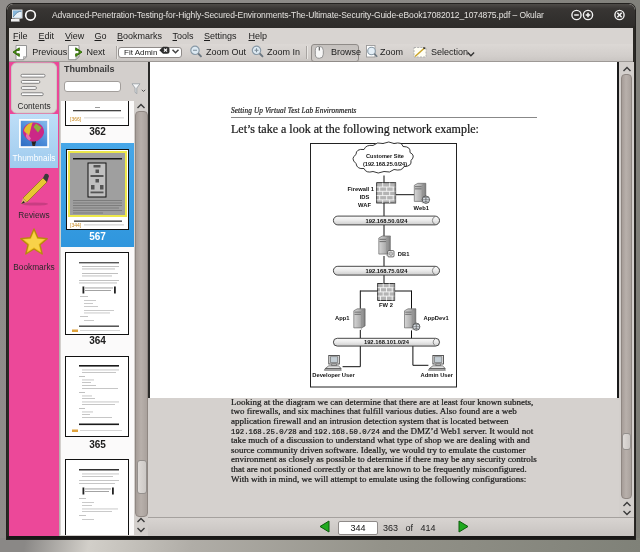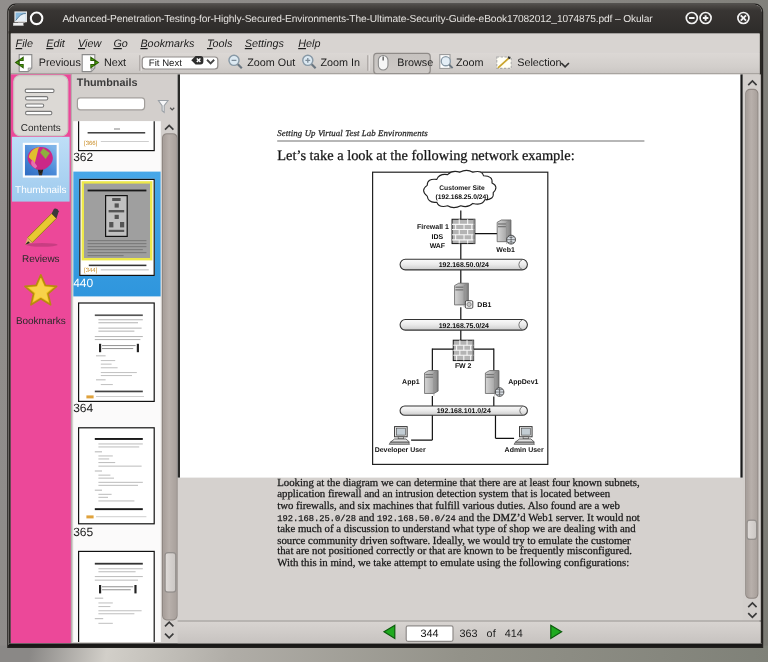--- a/index.html
+++ b/index.html
@@ -7,39 +7,39 @@
        background:linear-gradient(105deg,#918e8c 0%,#8a8885 55%,#7b7b74 100%);}
   .abs{position:absolute;}
   #glare{left:0;top:538px;width:640px;height:14px;
     background:linear-gradient(100deg,#8a8886 4%,#d2cfc9 14%,#b0ada7 30%,#939289 60%,#7f8178 100%);}
   #win{left:7px;top:4px;width:628px;height:532px;background:#d5d1ce;
        border-radius:6px 6px 0 0;border-bottom:3px solid #191817;
        box-shadow:0 0 0 1px #23211f;overflow:hidden;}
   #titlebar{left:0;top:0;width:628px;height:24px;border-radius:6px 6px 0 0;
        background:linear-gradient(#4e4b48 0%,#383533 20%,#2e2c2a 95%);}
   #titletext{left:45px;top:4px;width:510px;height:14px;color:#e4e2df;font-size:8.5px;line-height:14px;white-space:nowrap;letter-spacing:-0.1px;}
-  #menubar{left:2px;top:24px;width:624px;height:16px;background:#d8d4d1;font-style:italic;}
+  #menubar{left:2px;top:24px;width:624px;height:16px;background:#d8d4d1;}
   #menubar span{position:absolute;top:3px;font-size:9px;line-height:11px;color:#1c1c1c;}
   #menubar u{text-decoration:underline;text-underline-offset:1px;}
   #toolbar{left:2px;top:40px;width:624px;height:17px;
      background:linear-gradient(#dcd8d5,#d2cecb 70%,#cac6c3);border-bottom:1px solid #9d9996;}
   .tbtxt{position:absolute;top:3px;font-size:9px;line-height:11px;color:#1c1c1c;}
   .vsep{position:absolute;top:2px;width:1px;height:13px;background:#a8a4a1;box-shadow:1px 0 0 #e9e7e4;}
   #combo{position:absolute;left:109px;top:2.5px;width:62px;height:9.5px;background:#fff;border:1px solid #8f8b89;border-radius:3px;}
   #btnbrowse{position:absolute;left:302px;top:0px;width:46px;height:16px;background:linear-gradient(#c6c2bf,#cecac7);border:1px solid #8f8b88;border-radius:3px;}
   
   #sidebar{left:2px;top:58px;width:50px;height:474px;background:#ec4899;border-right:1px solid #b5b1ae;}
   .sblabel{position:absolute;width:50px;text-align:center;font-size:8.3px;color:#2a2a2a;}
   #sbsel{position:absolute;left:1px;top:52px;width:48px;height:54px;background:linear-gradient(#bedef7,#9fcbee);}
   
   #panel{left:53px;top:58px;width:88px;height:474px;background:#d3cfcc;}
   #pheader{position:absolute;left:4px;top:2px;font-size:9px;font-weight:bold;color:#3a3a3a;}
   #psearch{position:absolute;left:4px;top:19px;width:55px;height:9px;background:#fff;border:1px solid #a29e9b;border-radius:3px;}
   #plist{position:absolute;left:1px;top:39px;width:73px;height:434px;background:#fbfafa;overflow:hidden;}
-  .thlabel{position:absolute;width:73px;text-align:left;font-size:10px;color:#202020;}
+  .thlabel{position:absolute;width:73px;text-align:center;font-size:10px;color:#202020;font-weight:bold;}
   .pg{position:absolute;background:#fff;border:1px solid #111;}
   .trough{position:absolute;background:linear-gradient(90deg,#a69d98,#b8b0ab 45%,#a9a19c);border:1px solid #8f8782;border-radius:4px;}
   .sthumb{position:absolute;background:linear-gradient(90deg,#dedad7,#ccc8c5);border:1px solid #94908d;border-radius:3px;}
   
   #pageview{left:141px;top:58px;width:471px;height:336px;background:#fff;border-left:2.5px solid #2a2a28;border-right:2px solid #1a1a1a;box-sizing:border-box;}
   #sbarcol{left:612px;top:58px;width:15px;height:455px;background:#d3cfcc;}
   #navbar{left:141px;top:513px;width:486px;height:19px;background:linear-gradient(#d8d4d1,#c6c2bf);border-top:1px solid #a5a19e;}
   #navinput{position:absolute;left:331px;top:517px;width:38px;height:12px;background:#fff;border:1px solid #8f8b89;border-radius:2px;
      font-size:9px;text-align:center;line-height:12px;color:#111;}
   #navtext{position:absolute;left:376px;top:6px;font-size:9px;color:#222;}
@@ -94,21 +94,21 @@
     <span style="left:108px"><u>B</u>ookmarks</span>
     <span style="left:163.5px"><u>T</u>ools</span>
     <span style="left:195px"><u>S</u>ettings</span>
     <span style="left:239.5px"><u>H</u>elp</span>
   </div>
   <div id="toolbar" class="abs">
     <span class="tbtxt" style="left:23.3px">Previous</span>
     <span class="tbtxt" style="left:77.6px">Next</span>
     <div class="vsep" style="left:107px"></div>
     <div id="combo">
-        <span style="position:absolute;left:5px;top:0.5px;font-size:8px;color:#222;">Fit Next</span>
+        <span style="position:absolute;left:5px;top:0.5px;font-size:8px;color:#222;">Fit Admin</span>
       </div>
     <span class="tbtxt" style="left:197px">Zoom Out</span>
     <span class="tbtxt" style="left:258px">Zoom In</span>
     <div class="vsep" style="left:297px"></div>
     <div id="btnbrowse"></div>
     <span class="tbtxt" style="left:322px">Browse</span>
     <span class="tbtxt" style="left:371px">Zoom</span>
     <span class="tbtxt" style="left:422px">Selection</span>
     <svg style="position:absolute;left:0;top:0" width="626" height="17">
 
@@ -254,21 +254,21 @@
             <rect x="6" y="55" width="49" height="1"></rect>
               <rect x="6" y="57.5" width="46" height="1"></rect>
             <rect x="6" y="60" width="49" height="1"></rect>
               <rect x="6" y="62.5" width="30" height="1"></rect>
           </g>
           <rect x="7" y="70.5" width="48" height="1.3" fill="#333"></rect>
           <text x="3" y="77" font-size="5" fill="#c8891e" font-family="Liberation Sans">[344]</text>
           <rect x="17" y="74.5" width="40" height="0.8" fill="#bbb"></rect>
         </svg>
       </div>
-      <div class="thlabel" style="top:130px;color:#fff;">440</div>
+      <div class="thlabel" style="top:130px;color:#fff;">567</div>
       <div class="pg" style="left:4px;top:151px;width:62px;height:81px;">
         <svg width="62" height="81">
           <rect x="13" y="9" width="40" height="1.4" fill="#555"></rect>
           <g fill="#b9b9b9">
             <rect x="16" y="13" width="37" height="0.9"></rect>
               <rect x="16" y="15.5" width="33" height="0.9"></rect>
             <rect x="16" y="20" width="36" height="0.9"></rect>
               <rect x="16" y="22.5" width="30" height="0.9"></rect>
             <rect x="13" y="27" width="40" height="0.9"></rect>
               <rect x="13" y="29.5" width="38" height="0.9"></rect>
@@ -354,27 +354,28 @@
       <path d="M2.5 8 l3.5-3.5 3.5 3.5" stroke="#3a3a3a" stroke-width="1.4" fill="none"></path>
       <path d="M2.5 14 l3.5 3.5 3.5-3.5" stroke="#3a3a3a" stroke-width="1.4" fill="none"></path>
     </svg>
   </div>
   <div id="pageview" class="abs">
     <div id="heading" class="serif">Setting Up Virtual Test Lab Environments</div>
     <div id="rule"></div>
     <div id="intro" class="serif">Let’s take a look at the following network example:</div>
     <div id="para" class="serif">
 <div class="jl">Looking at the diagram we can determine that there are at least four known subnets,</div>
+<div class="jl">two firewalls, and six machines that fulfill various duties. Also found are a web</div>
 <div class="jl">application firewall and an intrusion detection system that is located between</div>
-<div class="jl">two firewalls, and six machines that fulfill various duties. Also found are a web</div>
 <div class="jl"><span class="mono">192.168.25.0/28</span> and <span class="mono">192.168.50.0/24</span> and the DMZ’d Web1 server. It would not</div>
 <div class="jl">take much of a discussion to understand what type of shop we are dealing with and</div>
 <div class="jl">source community driven software. Ideally, we would try to emulate the customer</div>
+<div class="jl">environment as closely as possible to determine if there may be any security controls</div>
 <div class="jl">that are not positioned correctly or that are known to be frequently misconfigured.</div>
-<div class="jl" style="text-align:left;">With this in mind, we take attempt to emulate using the following configurations:</div>
+<div class="jl" style="text-align:left;">With with in mind, we will attempt to emulate using the following configurations:</div>
 </div>
     <div id="diagram" style="position:absolute;left:150px;top:76px;">
     <svg width="170" height="258" font-family="Liberation Sans, sans-serif" font-weight="bold">
       <defs>
         <linearGradient id="barg" x1="0" y1="0" x2="0" y2="1">
           <stop offset="0" stop-color="#fbfbfb"></stop>
               <stop offset="0.5" stop-color="#eaeaea"></stop>
               <stop offset="1" stop-color="#cccccc"></stop>
         </linearGradient>
         <linearGradient id="srvg" x1="0" y1="0" x2="1" y2="0">

